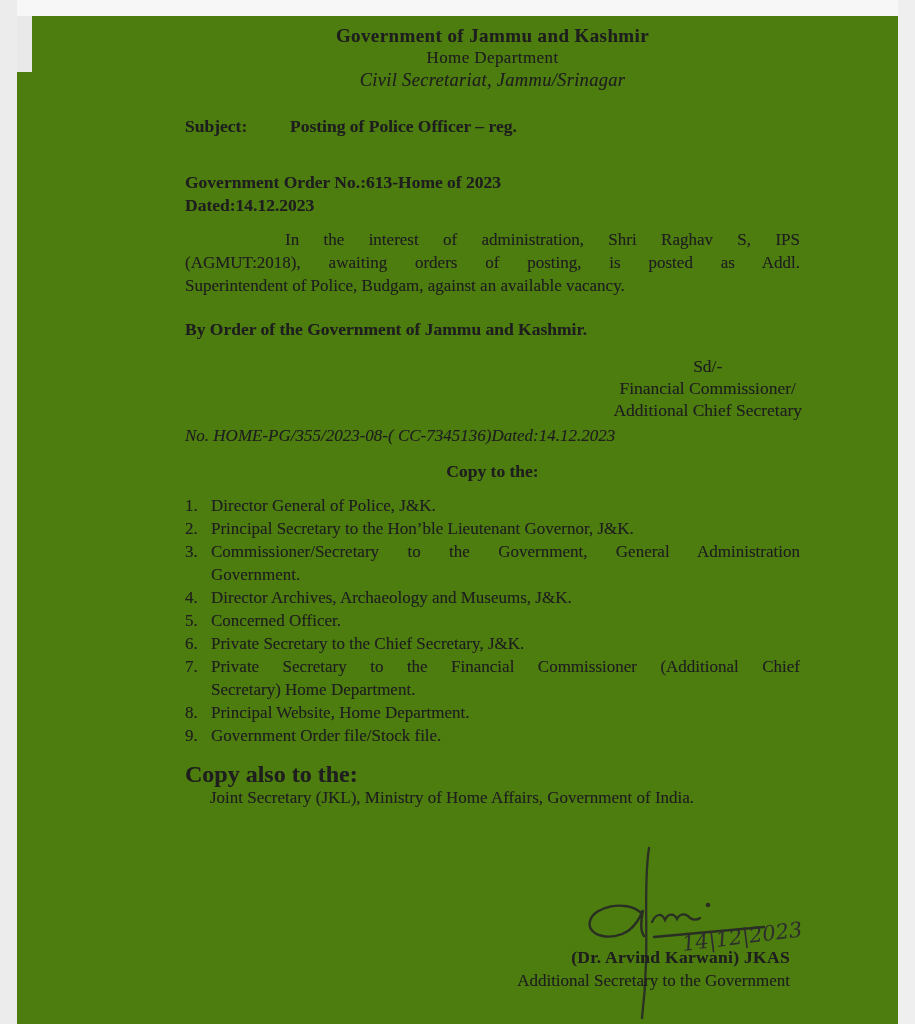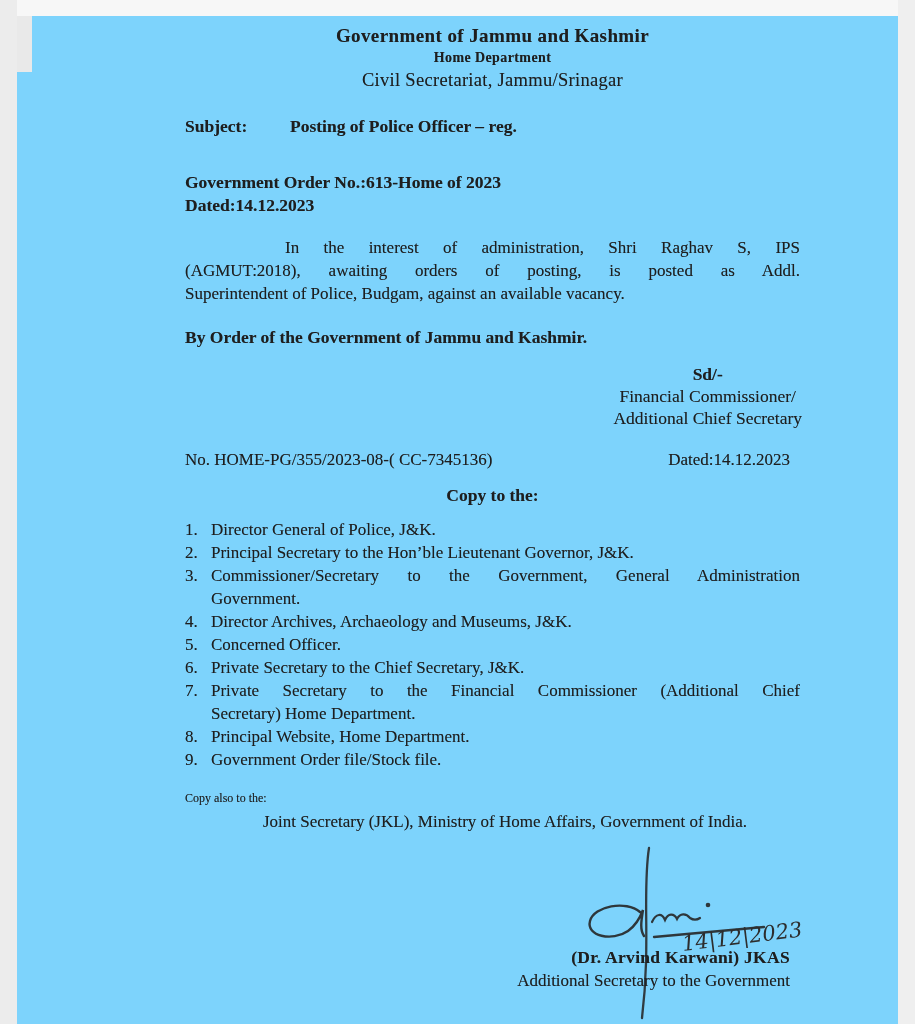--- a/index.html
+++ b/index.html
@@ -6,67 +6,67 @@
   body{
     width:915px;height:1024px;
     background:#fdfdfd;
     font-family:"Liberation Serif","DejaVu Serif",serif;
     color:#1e1e1e;
     position:relative;
     overflow:hidden;
   }
   .page{
     position:absolute;inset:0;
-    background:#7dd3fc;
+    background:#4d7c0f;
   }
   
   .edge-left{position:absolute;left:0;top:0;width:17px;height:1024px;background:#ececec;}
   .edge-right{position:absolute;right:0;top:0;width:17px;height:1024px;background:#efefef;}
   .edge-top{position:absolute;left:17px;right:17px;top:0;height:16px;background:#f7f7f7;}
   .corner-tl{position:absolute;left:0;top:0;width:32px;height:72px;background:#e9e9e9;}
 
   .content{
     position:absolute;left:185px;top:0;width:615px;
     font-size:17px;line-height:23px;
     text-shadow:0 0 .6px rgba(30,30,30,.4);
   }
-  .bold{font-weight:700;}
+  .bold{font-weight:400;}
 
   .doc-header{margin-top:25px;text-align:center;}
   .doc-header .h1{font-size:19px;line-height:22px;font-weight:700;letter-spacing:.4px;}
-  .doc-header .h2{font-size:14px;line-height:22px;font-weight:700;letter-spacing:.4px;}
-  .doc-header .h3{font-size:18.5px;line-height:22px;font-weight:400;letter-spacing:.3px;}
+  .doc-header .h2{font-size:17px;line-height:22px;font-weight:400;letter-spacing:.4px;}
+  .doc-header .h3{font-size:18.5px;line-height:22px;font-weight:400;letter-spacing:.3px;font-style:italic;}
 
   .subject-row{display:flex;margin-top:24px;font-weight:700;font-size:17.5px;}
   .subject-row .sub-label{width:105px;flex-shrink:0;}
 
   .go-block{margin-top:33px;font-weight:700;font-size:17.5px;line-height:23px;}
 
-  .para{margin-top:19px;}
+  .para{margin-top:11px;}
   .jline{text-align:justify;height:23px;overflow:hidden;}
   .jline::after{content:"";display:inline-block;width:100%;height:0;}
   .indent1{text-indent:100px;}
 
   .by-order{margin-top:21px;font-weight:700;font-size:17.5px;}
 
   .sd-block{margin-top:14px;margin-left:auto;margin-right:-2px;width:fit-content;text-align:center;line-height:22px;font-size:17.5px;}
 
-  .ref-row{display:flex;justify-content:space-between;margin-top:19px;}
+  .ref-row{display:flex;margin-top:3px;font-style:italic;}
   .ref-row .ref-date{padding-right:10px;}
 
   .copy-heading{margin-top:13px;font-weight:700;font-size:17.5px;text-align:center;}
   .copy-list{margin-top:11px;}
   .copy-item{display:flex;}
   .copy-item .num{width:26px;flex-shrink:0;}
   .copy-item .item-lines{flex:1;}
   .item-line{height:23px;overflow:hidden;}
 
   .copy-also{margin-top:16px;}
-  .copy-also .heading{font-weight:400;font-size:12px;}
-  .copy-also .line{padding-left:25px;text-align:center;}
+  .copy-also .heading{font-weight:700;font-size:24px;}
+  .copy-also .line{padding-left:25px;}
 
   .signature-area{position:absolute;left:552px;top:844px;width:270px;height:178px;}
   .typed-signatory{
     position:absolute;right:125px;top:946px;text-align:right;
     line-height:23px;white-space:nowrap;
     text-shadow:0 0 .6px rgba(30,30,30,.4);
   }
   .typed-signatory .name{font-weight:700;font-size:17.5px;letter-spacing:.3px;}
   .typed-signatory .title{font-size:17px;}
 </style>

